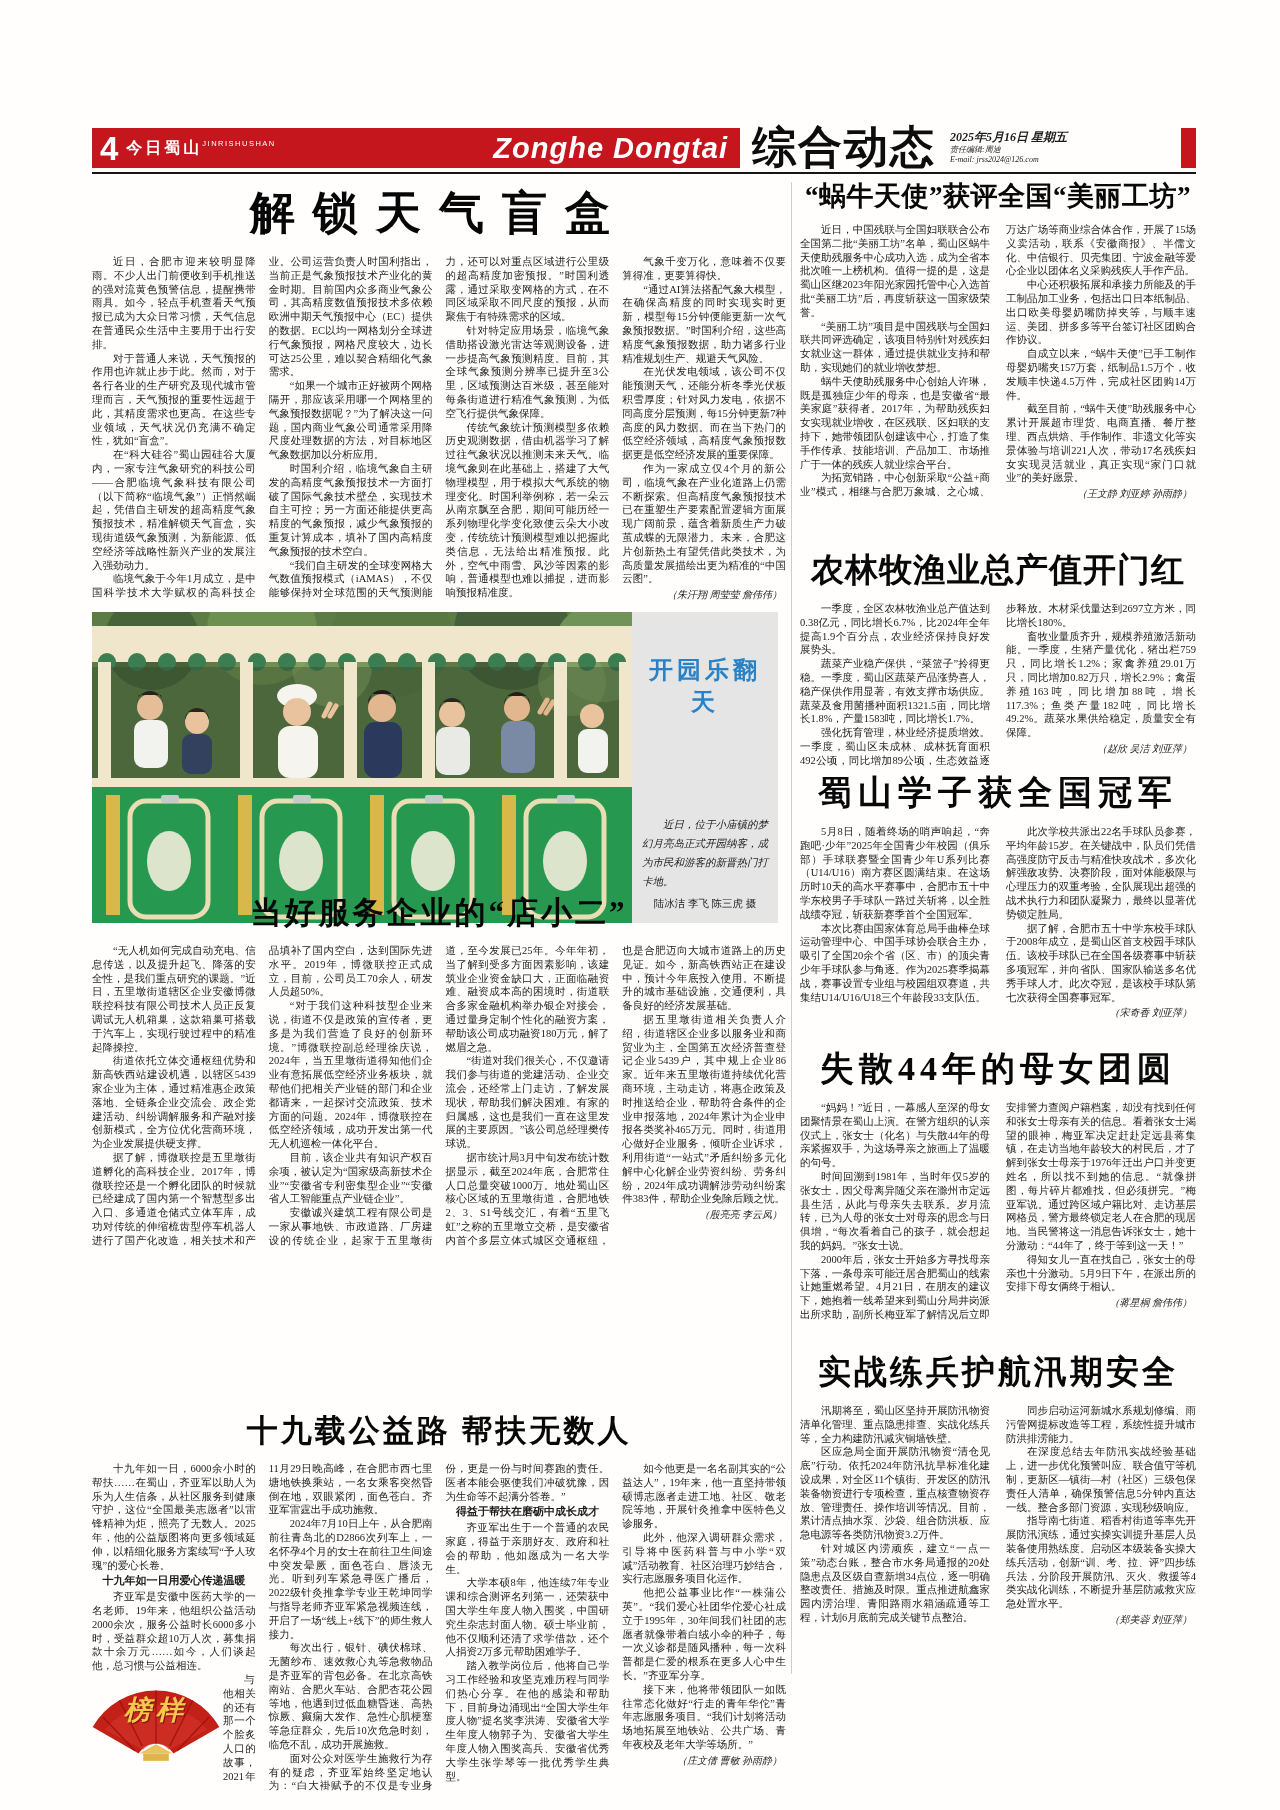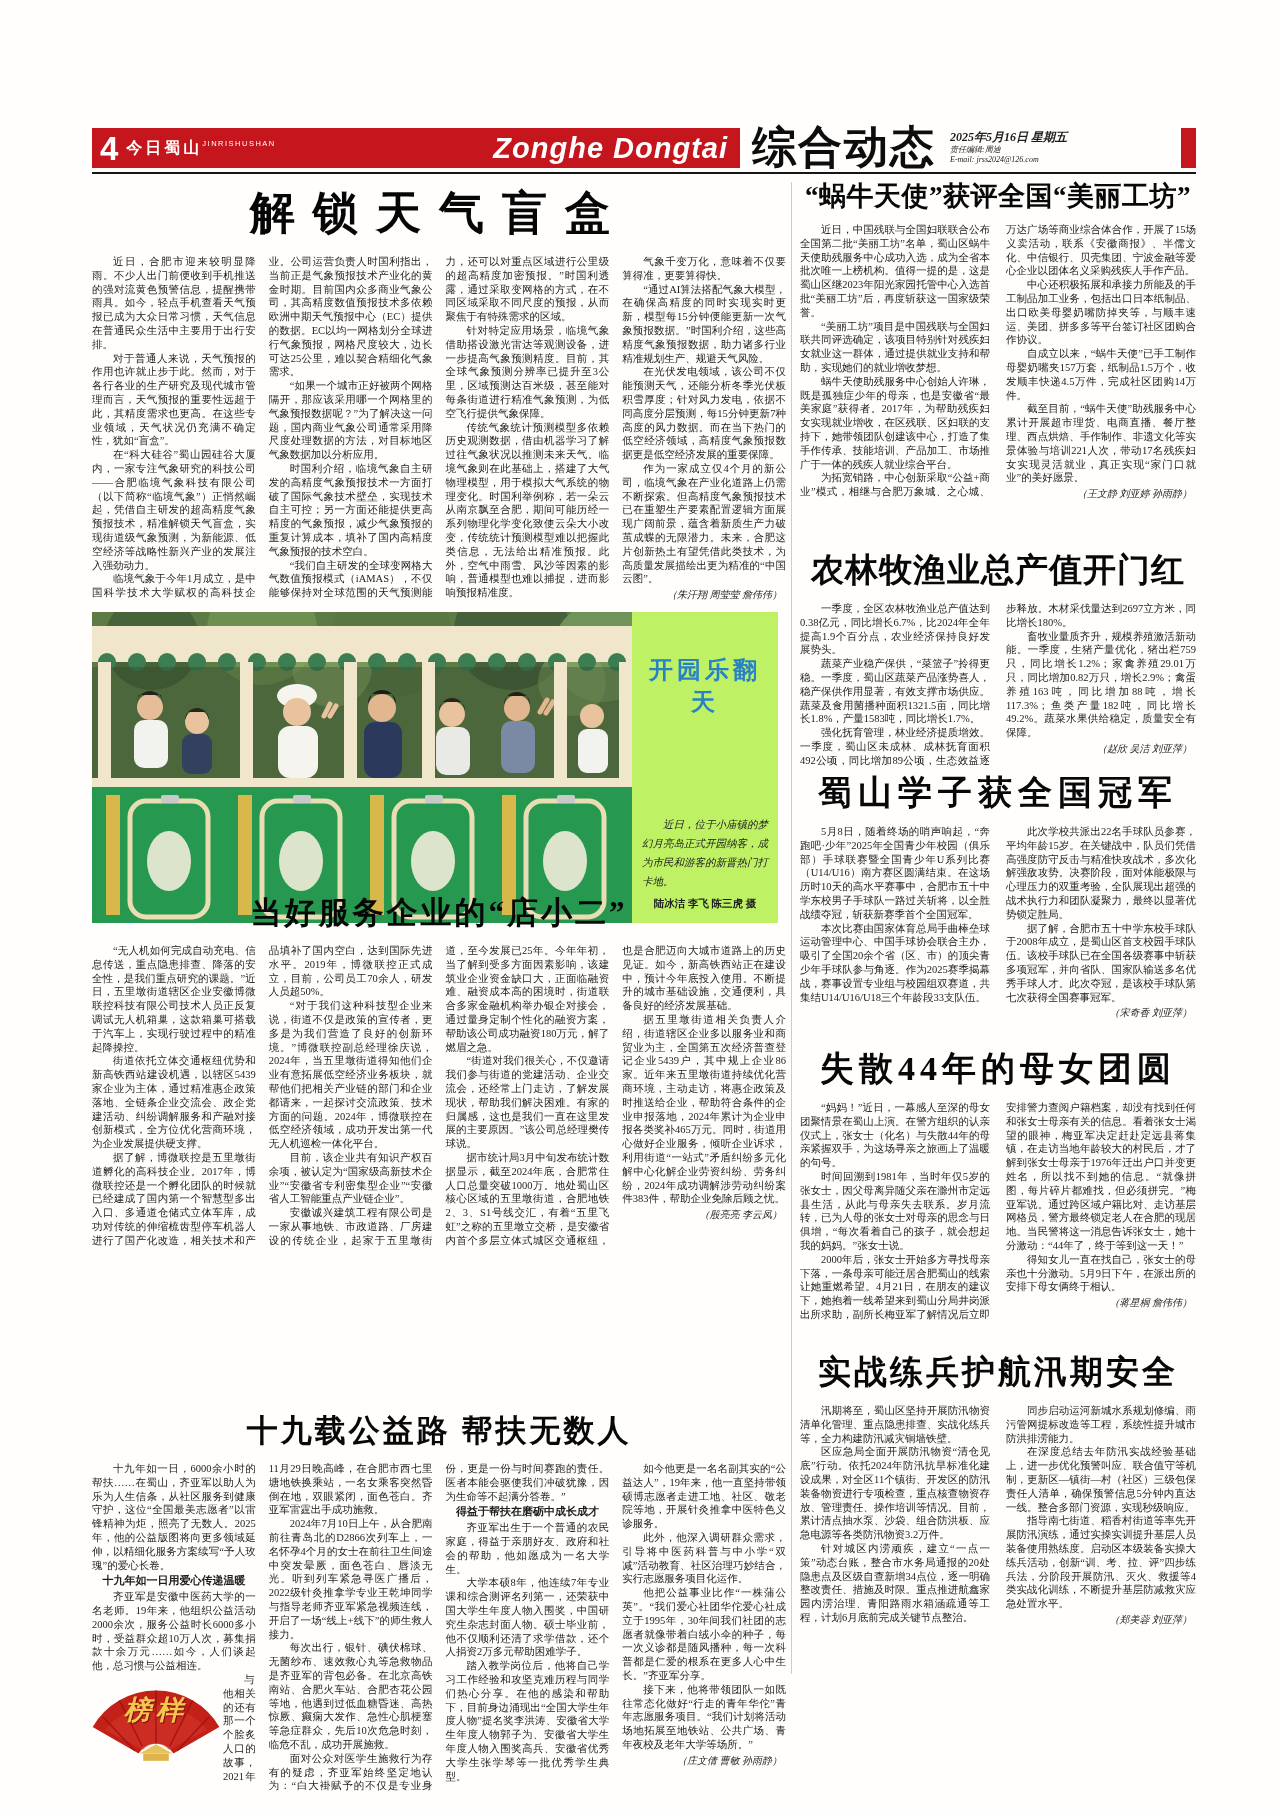--- a/index.html
+++ b/index.html
@@ -56,25 +56,25 @@
   #art-reunion .headline-m{font-size:34px;letter-spacing:5px;}
   #art-reunion .cols-2{height:248px;}
   #art-flood{left:800px;top:1350px;width:396px;}
   #art-flood .headline-m{font-size:33px;letter-spacing:3px;}
   #art-flood .cols-2{height:266px;}
 
   
   #photo-block{position:absolute;left:92px;top:612px;width:686px;height:311px;display:flex;}
   .photo-frame{width:540px;height:311px;overflow:hidden;background:#51703e;}
   .photo-frame svg{display:block;}
-  .cap-panel{flex:1;background:#bef264;display:flex;flex-direction:column;padding:8px 10px;box-sizing:border-box;justify-content:flex-end;}
+  .cap-panel{flex:1;background:#e5e5e5;display:flex;flex-direction:column;padding:8px 10px;box-sizing:border-box;justify-content:flex-end;}
   .cap-title{margin-top:34px;text-align:center;font-size:24px;font-weight:bold;color:#2a82c6;letter-spacing:4px;}
   .cap-spacer{flex:1;}
   .cap-text{font-size:10.5px;line-height:19px;font-style:italic;text-align:justify;text-indent:2em;}
-  .cap-credit{font-size:10.5px;font-weight:bold;text-align:center;margin:6px 0 4px;}
+  .cap-credit{font-size:10.5px;font-weight:normal;text-align:center;margin:6px 0 4px;}
 
   
   .badge{float:left;width:128px;height:102px;margin:3px 3px 1px 0;position:relative;}
   .badge svg{position:absolute;left:0;top:0;}
   .badge-label{position:absolute;top:28px;left:0;right:0;text-align:center;font-size:27px;font-weight:bold;
                font-style:italic;color:#f3c84f;letter-spacing:5px;text-shadow:1px 1px 1px #7a0d0d;}
 </style>
 </head>
 <body>
 
@@ -231,21 +231,21 @@
       <div class="cap-title">开园乐翻天</div>
       <div class="cap-spacer"></div>
       <div class="cap-text">近日，位于小庙镇的梦幻月亮岛正式开园纳客，成为市民和游客的新晋热门打卡地。</div>
       <div class="cap-credit">陆冰洁 李飞 陈三虎 摄</div>
     </div>
   </div>
 
   <div class="article" id="art-service">
     <h2 class="headline-l">当好服务企业的“店小二”</h2>
     <div class="cols-4 body-text">
-      <p>“无人机如何完成自动充电、信息传送，重点隐患排查、降落的安全性，是我们重点研究的课题。”近日，五里墩街道辖区企业安徽博微联控科技有限公司技术人员正反复调试无人机箱巢，这款箱巢可搭载于汽车上，实现行驶过程中的精准起降操控。</p>
+      <p>“无人机如何完成自动充电、信息传送，以及提升起飞、降落的安全性，是我们重点研究的课题。”近日，五里墩街道辖区企业安徽博微联控科技有限公司技术人员正反复调试无人机箱巢，这款箱巢可搭载于汽车上，实现行驶过程中的精准起降操控。</p>
       <p>街道依托立体交通枢纽优势和新高铁西站建设机遇，以辖区5439家企业为主体，通过精准惠企政策落地、全链条企业交流会、政企党建活动、纠纷调解服务和产融对接创新模式，全方位优化营商环境，为企业发展提供硬支撑。</p>
       <p>据了解，博微联控是五里墩街道孵化的高科技企业。2017年，博微联控还是一个孵化团队的时候就已经建成了国内第一个智慧型多出入口、多通道仓储式立体车库，成功对传统的伸缩梳齿型停车机器人进行了国产化改造，相关技术和产品填补了国内空白，达到国际先进水平。2019年，博微联控正式成立，目前，公司员工70余人，研发人员超50%。</p>
       <p>“对于我们这种科技型企业来说，街道不仅是政策的宣传者，更多是为我们营造了良好的创新环境。”博微联控副总经理徐庆说，2024年，当五里墩街道得知他们企业有意拓展低空经济业务板块，就帮他们把相关产业链的部门和企业都请来，一起探讨交流政策、技术方面的问题。2024年，博微联控在低空经济领域，成功开发出第一代无人机巡检一体化平台。</p>
       <p>目前，该企业共有知识产权百余项，被认定为“国家级高新技术企业”“安徽省专利密集型企业”“安徽省人工智能重点产业链企业”。</p>
       <p>安徽诚兴建筑工程有限公司是一家从事地铁、市政道路、厂房建设的传统企业，起家于五里墩街道，至今发展已25年。今年年初，当了解到受多方面因素影响，该建筑业企业资金缺口大，正面临融资难、融资成本高的困境时，街道联合多家金融机构举办银企对接会，通过量身定制个性化的融资方案，帮助该公司成功融资180万元，解了燃眉之急。</p>
       <p>“街道对我们很关心，不仅邀请我们参与街道的党建活动、企业交流会，还经常上门走访，了解发展现状，帮助我们解决困难。有家的归属感，这也是我们一直在这里发展的主要原因。”该公司总经理樊传球说。</p>
       <p>据市统计局3月中旬发布统计数据显示，截至2024年底，合肥常住人口总量突破1000万。地处蜀山区核心区域的五里墩街道，合肥地铁2、3、S1号线交汇，有着“五里飞虹”之称的五里墩立交桥，是安徽省内首个多层立体式城区交通枢纽，也是合肥迈向大城市道路上的历史见证。如今，新高铁西站正在建设中，预计今年底投入使用。不断提升的城市基础设施，交通便利，具备良好的经济发展基础。</p>
       <p>据五里墩街道相关负责人介绍，街道辖区企业多以服务业和商贸业为主，全国第五次经济普查登记企业5439户，其中规上企业86家。近年来五里墩街道持续优化营商环境，主动走访，将惠企政策及时推送给企业，帮助符合条件的企业申报落地，2024年累计为企业申报各类奖补465万元。同时，街道用心做好企业服务，倾听企业诉求，利用街道“一站式”矛盾纠纷多元化解中心化解企业劳资纠纷、劳务纠纷，2024年成功调解涉劳动纠纷案件383件，帮助企业免除后顾之忧。</p>
       <p class="byline">（殷亮亮 李云凤）</p>
     </div>

